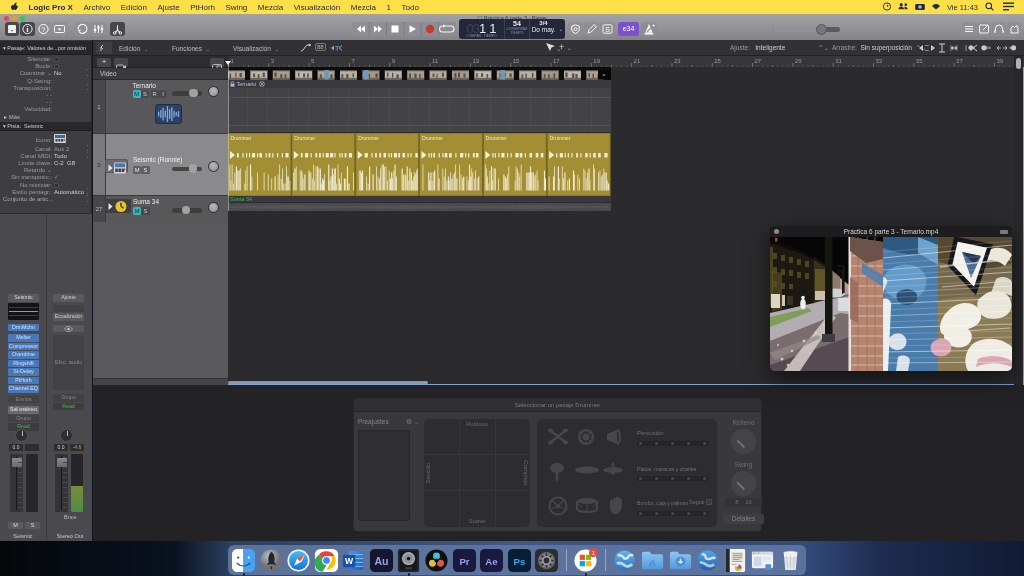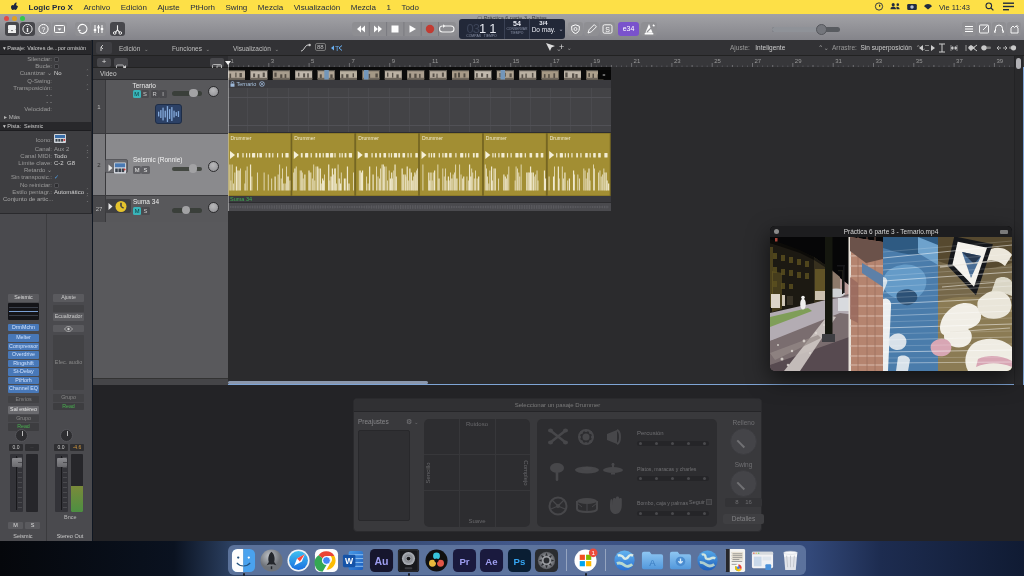--- a/index.html
+++ b/index.html
@@ -98,21 +98,21 @@
       <svg width="10" height="7" viewBox="0 0 11 8">
           <rect x="0" y="1" width="11" height="7" rx="1.5" fill="#202a40"></rect>
           <circle cx="5.5" cy="4.5" r="2" fill="#b4bed4"></circle>
         </svg>
     </span>
     <span class="mi" style="margin-right:6px;">
       <svg width="10" height="7" viewBox="0 0 11 8">
           <path d="M5.5 7.5L1 3.6C2 2 3.6 1 5.5 1s3.5 1 4.5 2.6z" fill="#202a40"></path>
         </svg>
     </span>
-    <span class="mi" style="margin-right:15px;font-size:7.5px;">Vie 11:43</span>
+    <span class="mi" style="margin-right:7px;font-size:7.5px;">Vie 11:43</span>
     <span class="mi" style="margin-right:9px;"><svg width="9" height="9" viewBox="0 0 9 9">
           <circle cx="3.8" cy="3.8" r="2.8" fill="none" stroke="#202a40" stroke-width="1.1"></circle>
           <path d="M6 6l2.4 2.4" stroke="#202a40" stroke-width="1.2"></path>
         </svg></span>
     <span class="mi" style="margin-right:10px;">
       <svg width="11" height="9" viewBox="0 0 11 9">
           <rect x="0" y="0.5" width="11" height="1.4" fill="#202a40"></rect>
           <rect x="0" y="3.8" width="11" height="1.4" fill="#202a40"></rect>
           <rect x="0" y="7" width="6" height="1.4" fill="#202a40"></rect>
         </svg>

